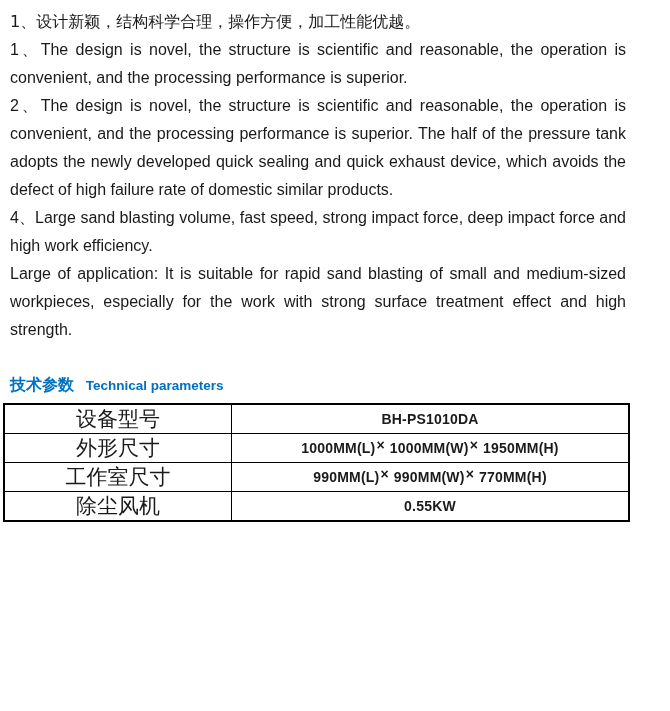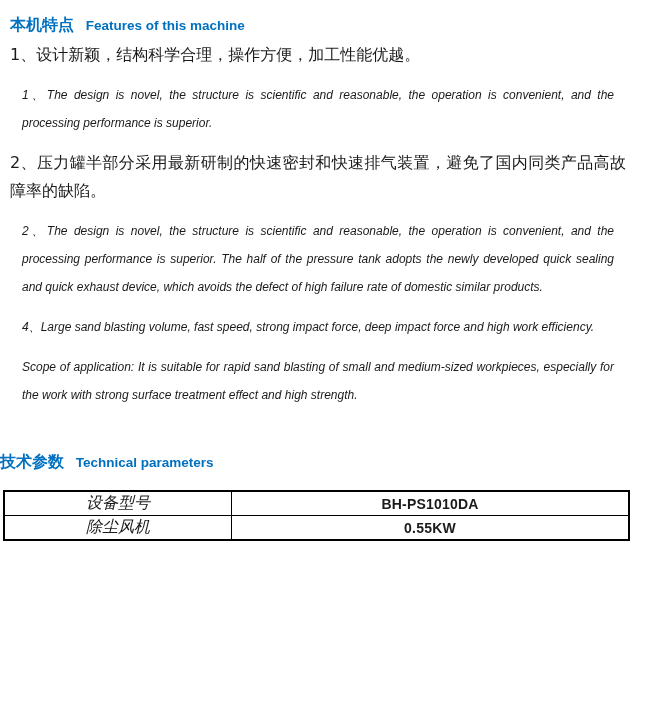--- a/index.html
+++ b/index.html
@@ -33,96 +33,98 @@
     margin-left: 5px;
   }
   p.zh {
     margin: 0;
     font-size: 16px;
     line-height: 28px;
     text-align: justify;
     font-family: "DejaVu Sans", "Liberation Sans", sans-serif;
   }
   p.en {
-    margin: 12px;
-    font-size: 12px;
+    margin: 0;
+    font-size: 16px;
     line-height: 28px;
     text-align: justify;
-    font-style: italic;
   }
   .tech {
     padding-top: 24px;
   }
   .tech .section-title {
-    margin-bottom: 17px;
+    padding-left: 10px;
+    margin-bottom: 7px;
   }
   table.params {
     border-collapse: collapse;
     table-layout: fixed;
     width: 627px;
     margin-left: 3px;
     border: 2px solid #000000;
   }
   table.params td {
     border: 1px solid #000000;
     height: 23px;
     padding: 0 2px;
     text-align: center;
     vertical-align: middle;
     overflow: hidden;
     white-space: nowrap;
   }
   td.label-cell {
     width: 222px;
-    font-size: 16px;
+    font-size: 21px;
     font-family: "DejaVu Sans", "Liberation Sans", sans-serif;
-    font-style: italic;
   }
   td.value-cell {
     font-size: 14px;
     font-weight: 600;
     letter-spacing: 0.2px;
   }
   .xsep {
     display: inline-block;
     transform: translateY(-3px);
     margin: 0 5px 0 1px;
     font-size: 14px;
     font-weight: 600;
   }
 </style>
 </head>
 <body>
 
 <div class="features">
-  <h2 class="section-title">
-    <span class="title-zh">本机特点</span>
-    <span class="title-en">Features of this machine</span>
-  </h2>
 
   <p class="zh">1、设计新颖，结构科学合理，操作方便，加工性能优越。</p>
   <p class="en">1、The design is novel, the structure is scientific and reasonable, the operation is convenient, and the processing performance is superior.</p>
-  <p class="zh">2、压力罐半部分采用最新研制的快速密封和快速排气装置，避免了国内同类产品高故障率的缺陷。</p>
   <p class="en">2、The design is novel, the structure is scientific and reasonable, the operation is convenient, and the processing performance is superior. The half of the pressure tank adopts the newly developed quick sealing and quick exhaust device, which avoids the defect of high failure rate of domestic similar products.</p>
   <p class="en">4、Large sand blasting volume, fast speed, strong impact force, deep impact force and high work efficiency.</p>
-  <p class="en">Scope of application: It is suitable for rapid sand blasting of small and medium-sized workpieces, especially for the work with strong surface treatment effect and high strength.</p>
+  <p class="en">Large of application: It is suitable for rapid sand blasting of small and medium-sized workpieces, especially for the work with strong surface treatment effect and high strength.</p>
 </div>
 
 <div class="tech">
   <h2 class="section-title">
     <span class="title-zh">技术参数</span>
     <span class="title-en">Technical parameters</span>
   </h2>
 
   <table class="params">
     <tbody>
       <tr>
         <td class="label-cell">设备型号</td>
         <td class="value-cell">BH-PS1010DA</td>
       </tr>
       <tr>
+        <td class="label-cell">外形尺寸</td>
+        <td class="value-cell"><span>1000MM(L)</span><span class="xsep">×</span><span>1000MM(W)</span><span class="xsep">×</span><span>1950MM(H)</span></td>
+      </tr>
+      <tr>
+        <td class="label-cell">工作室尺寸</td>
+        <td class="value-cell"><span>990MM(L)</span><span class="xsep">×</span><span>990MM(W)</span><span class="xsep">×</span><span>770MM(H)</span></td>
+      </tr>
+      <tr>
         <td class="label-cell">除尘风机</td>
         <td class="value-cell">0.55KW</td>
       </tr>
 
     </tbody>
   </table>
 </div>
 
 </body></html>

